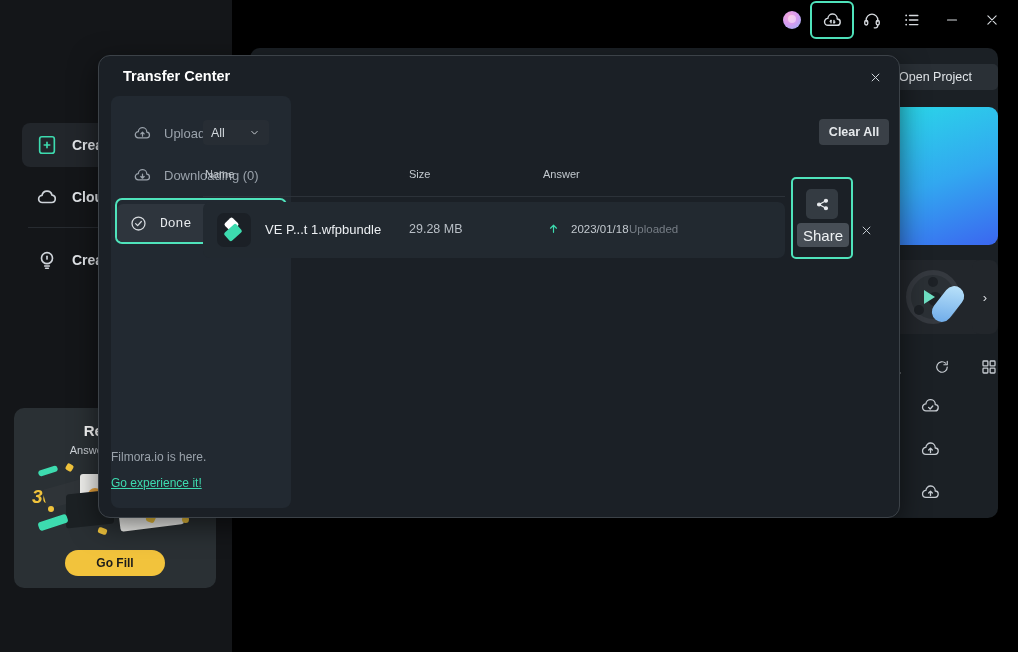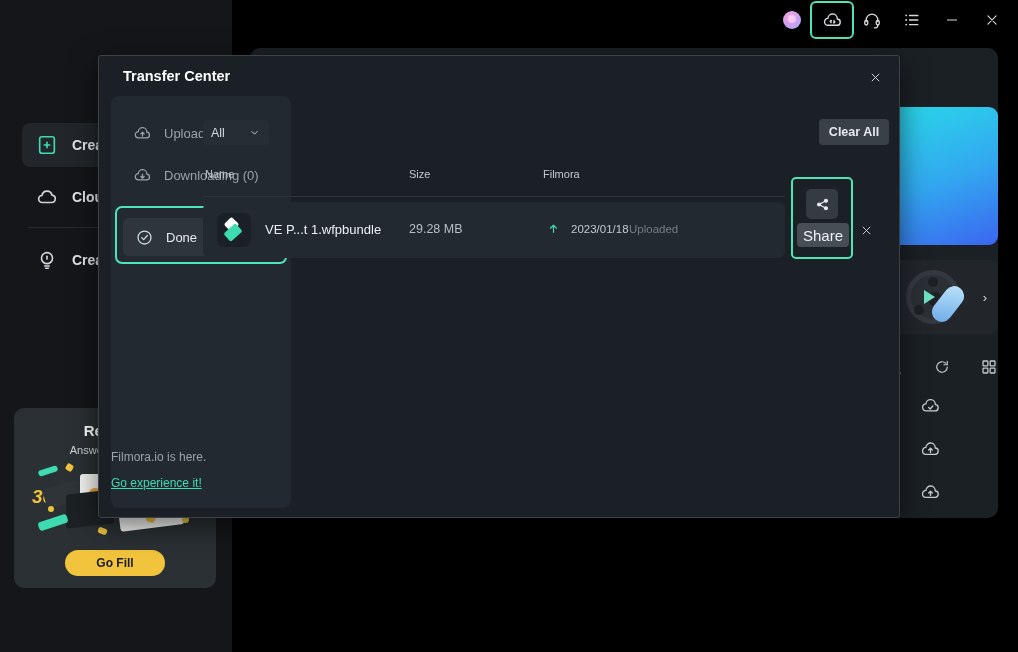--- a/index.html
+++ b/index.html
@@ -149,21 +149,21 @@
     display: flex; align-items: center; justify-content: space-between; color: #c7ccd2;
   }
   .cloud-col {
     position: absolute; left: 905px; top: 396px; width: 50px;
     display: flex; flex-direction: column; gap: 22px; align-items: center; color: #c7ccd2;
   }
 
   
   .dialog {
     position: absolute; left: 98px; top: 55px; width: 802px; height: 463px;
-    background: #1b2026; border-radius: 3px;
+    background: #1b2026; border-radius: 12px;
     border: 1px solid #3c4248;
     box-shadow: 0 8px 28px rgba(0,0,0,.55);
   }
   .dlg-title {
     position:absolute; left: 24px; top: 12px;
     color:#ffffff; font-size: 14.5px; font-weight: bold;
   }
   .dlg-close {
     position:absolute; right: 12px; top: 9px; width: 24px; height: 24px;
     display:flex; align-items:center; justify-content:center; color:#cfd4da;
@@ -178,22 +178,22 @@
     display:flex; align-items:center; gap: 12px;
     height: 38px; margin: 0 10px; border-radius: 6px; padding-left: 12px;
     color: #9aa2ab; font-size: 13px;
   }
   #side-uploading { margin-top: 18px; }
   #side-downloading { margin-top: 4px; }
   #side-done {
     margin-top: 4px; background: #2e353d; color: #e8ebee;
   }
   .side-done-wrap {
-    position: relative; margin: 12px 4px 0 4px; padding: 6px;
-    border: 2px solid #4fe3bb; border-radius: 7px;
+    position: relative; margin: 4px 4px 0 4px; 
+    border: 2px solid #4fe3bb; border-radius: 7px; font-family: Liberation Mono, monospace;
   }
   .side-done-wrap .side-item { margin: 0; }
   .side-ic { width: 19px; height: 19px; flex:0 0 auto; color: #9aa2ab; }
   #side-done .side-ic { color: #d6dade; }
 
   .side-foot {
     position:absolute; left: 0; bottom: 18px; width: 180px; text-align:left;
   }
   .side-foot .f1 { color:#9aa2ab; font-size: 12px; }
   .side-foot .f2 { color:#3ddbaf; font-size: 12px; text-decoration: underline; margin-top: 12px; }
@@ -360,20 +360,21 @@
       <span>
         <svg viewBox="0 0 24 24" width="18" height="18" fill="none" stroke="currentColor" stroke-width="1.5">
           <path d="M6.5 6.5l11 11M17.5 6.5l-11 11" stroke-linecap="round"></path>
         </svg>
       </span>
     </div>
   </div>
 
   <div class="content"></div>
 
+  <div class="open-project">Open Project</div>
   <div class="hero-card"></div>
 
   <div class="media-card">
     <div class="reel">
       <div class="h1"></div>
         <div class="h2"></div>
         <div class="h3"></div>
     </div>
     <div class="mic"></div>
     <div class="play-tri"></div>
@@ -481,21 +482,21 @@
           <path d="M7 10l5 5 5-5" stroke-linecap="round" stroke-linejoin="round"></path>
         </svg>
       </span>
     </div>
 
     <div class="clear-all">Clear All</div>
 
     <div class="thead">
       <span class="c-name">Name</span>
       <span class="c-size">Size</span>
-      <span class="c-stat">Filmora</span>
+      <span class="c-stat">Answer</span>
     </div>
     <div class="thead-rule"></div>
 
     <div class="trow">
       <div class="file-ic">
         <div class="sh-w"></div>
           <div class="sh-g"></div>
       </div>
       <div class="file-name">VE P...t 1.wfpbundle</div>
       <div class="file-size">29.28 MB</div>

